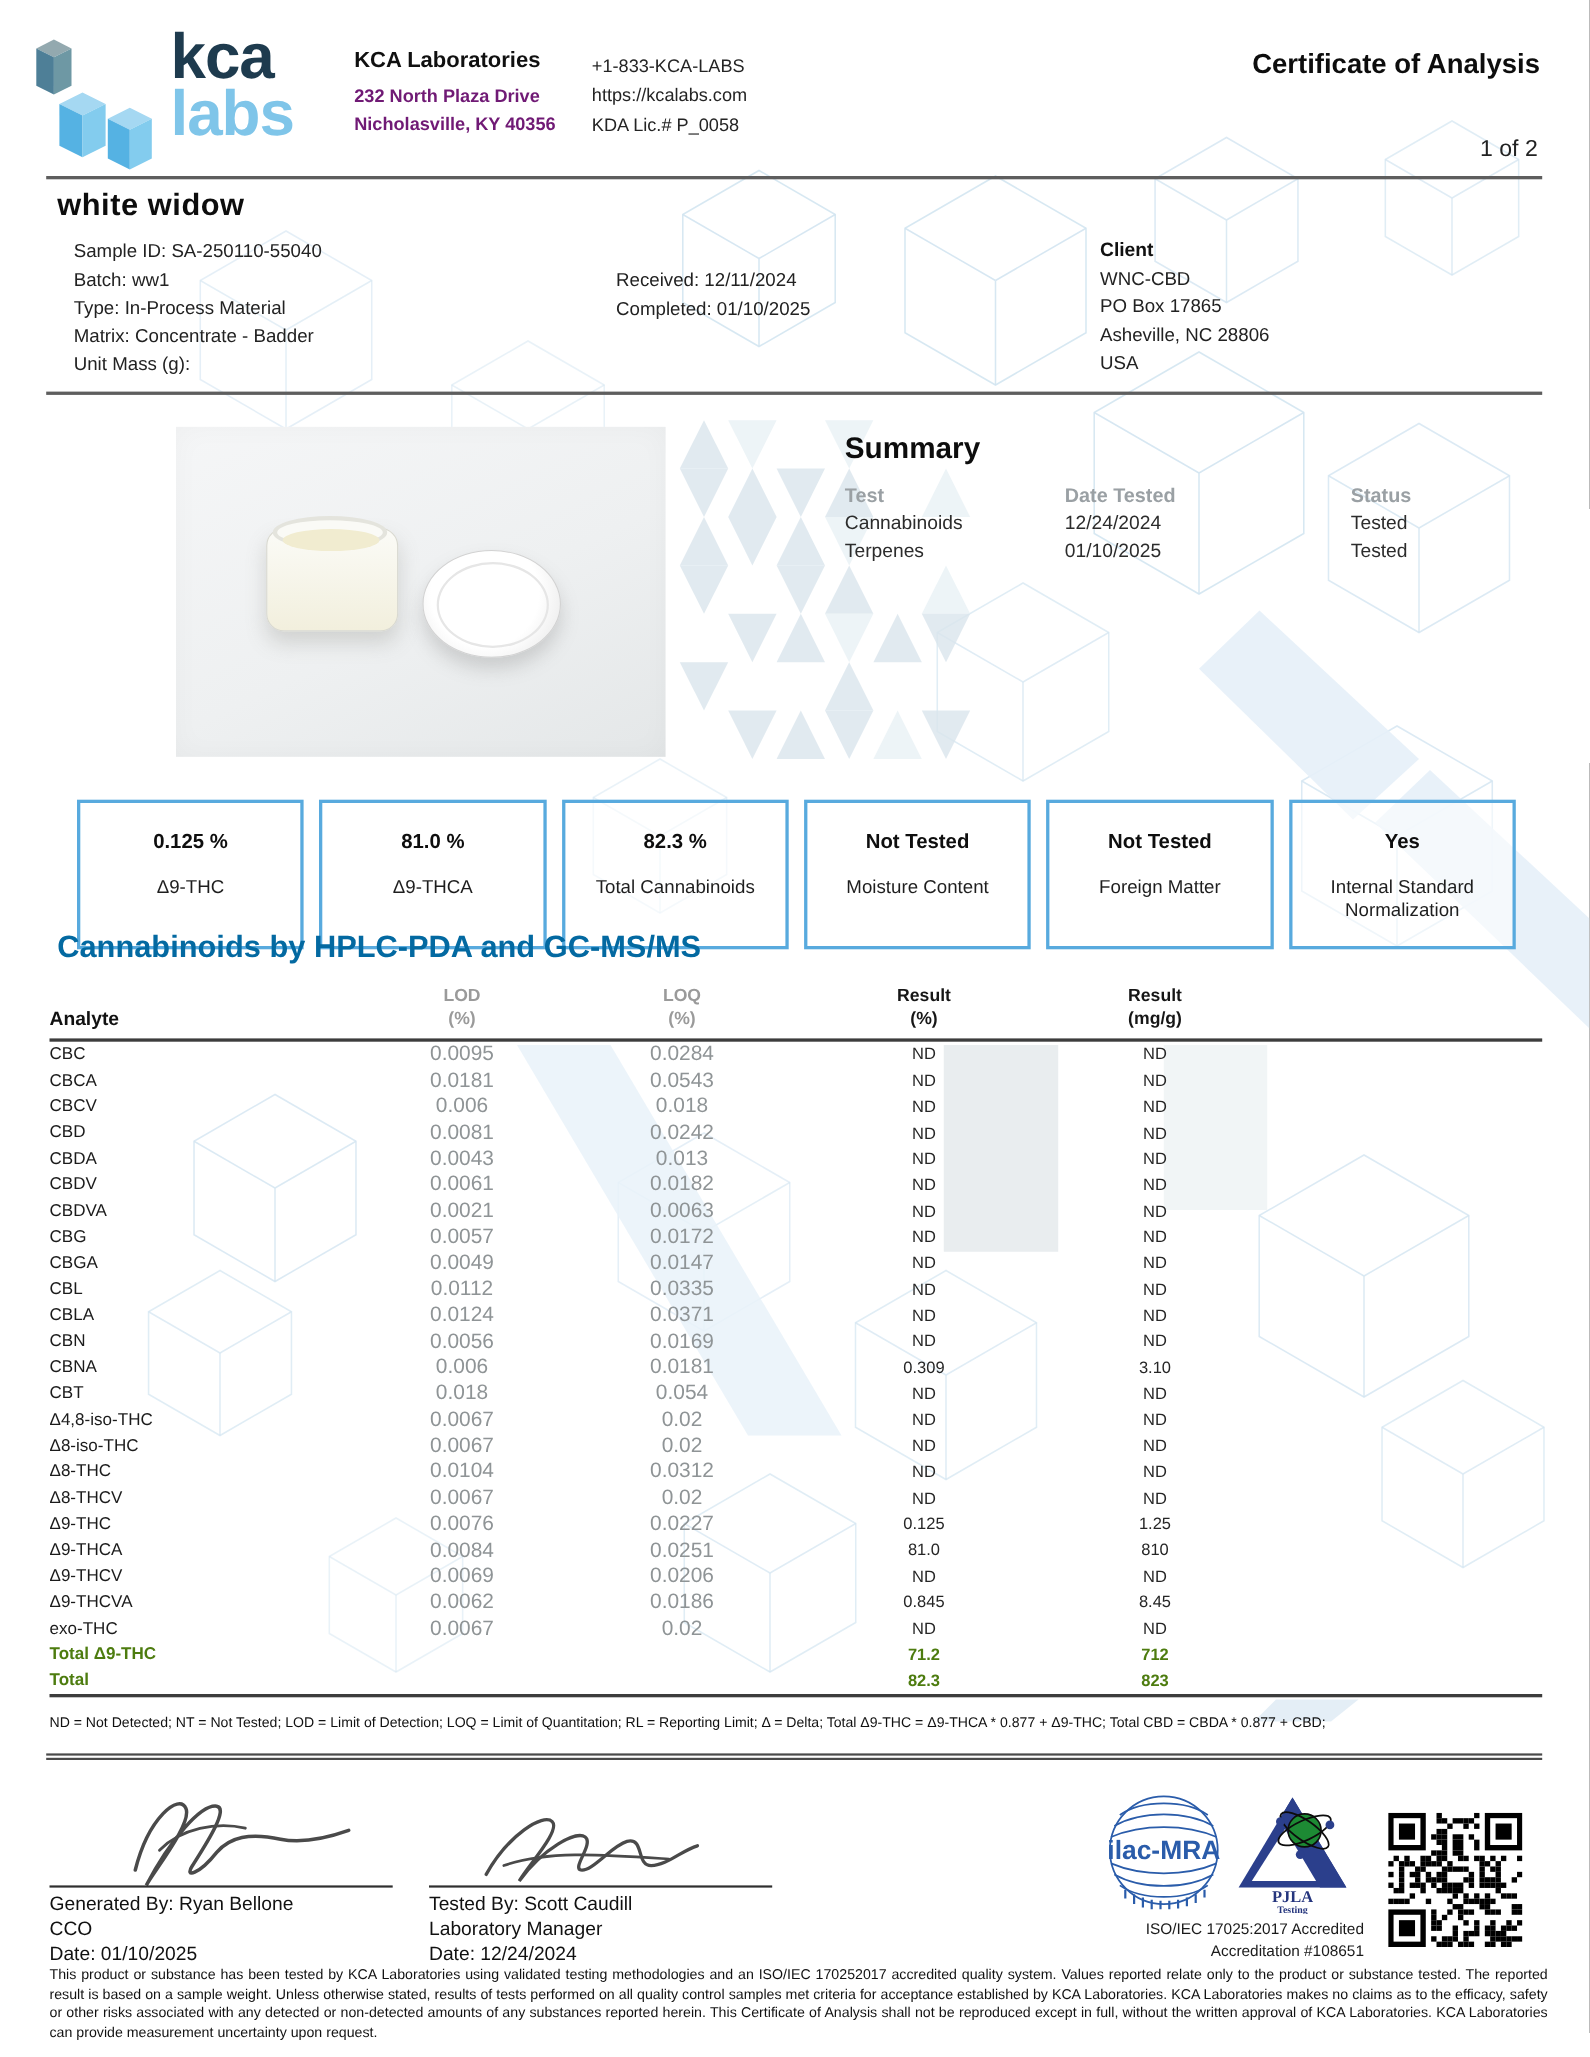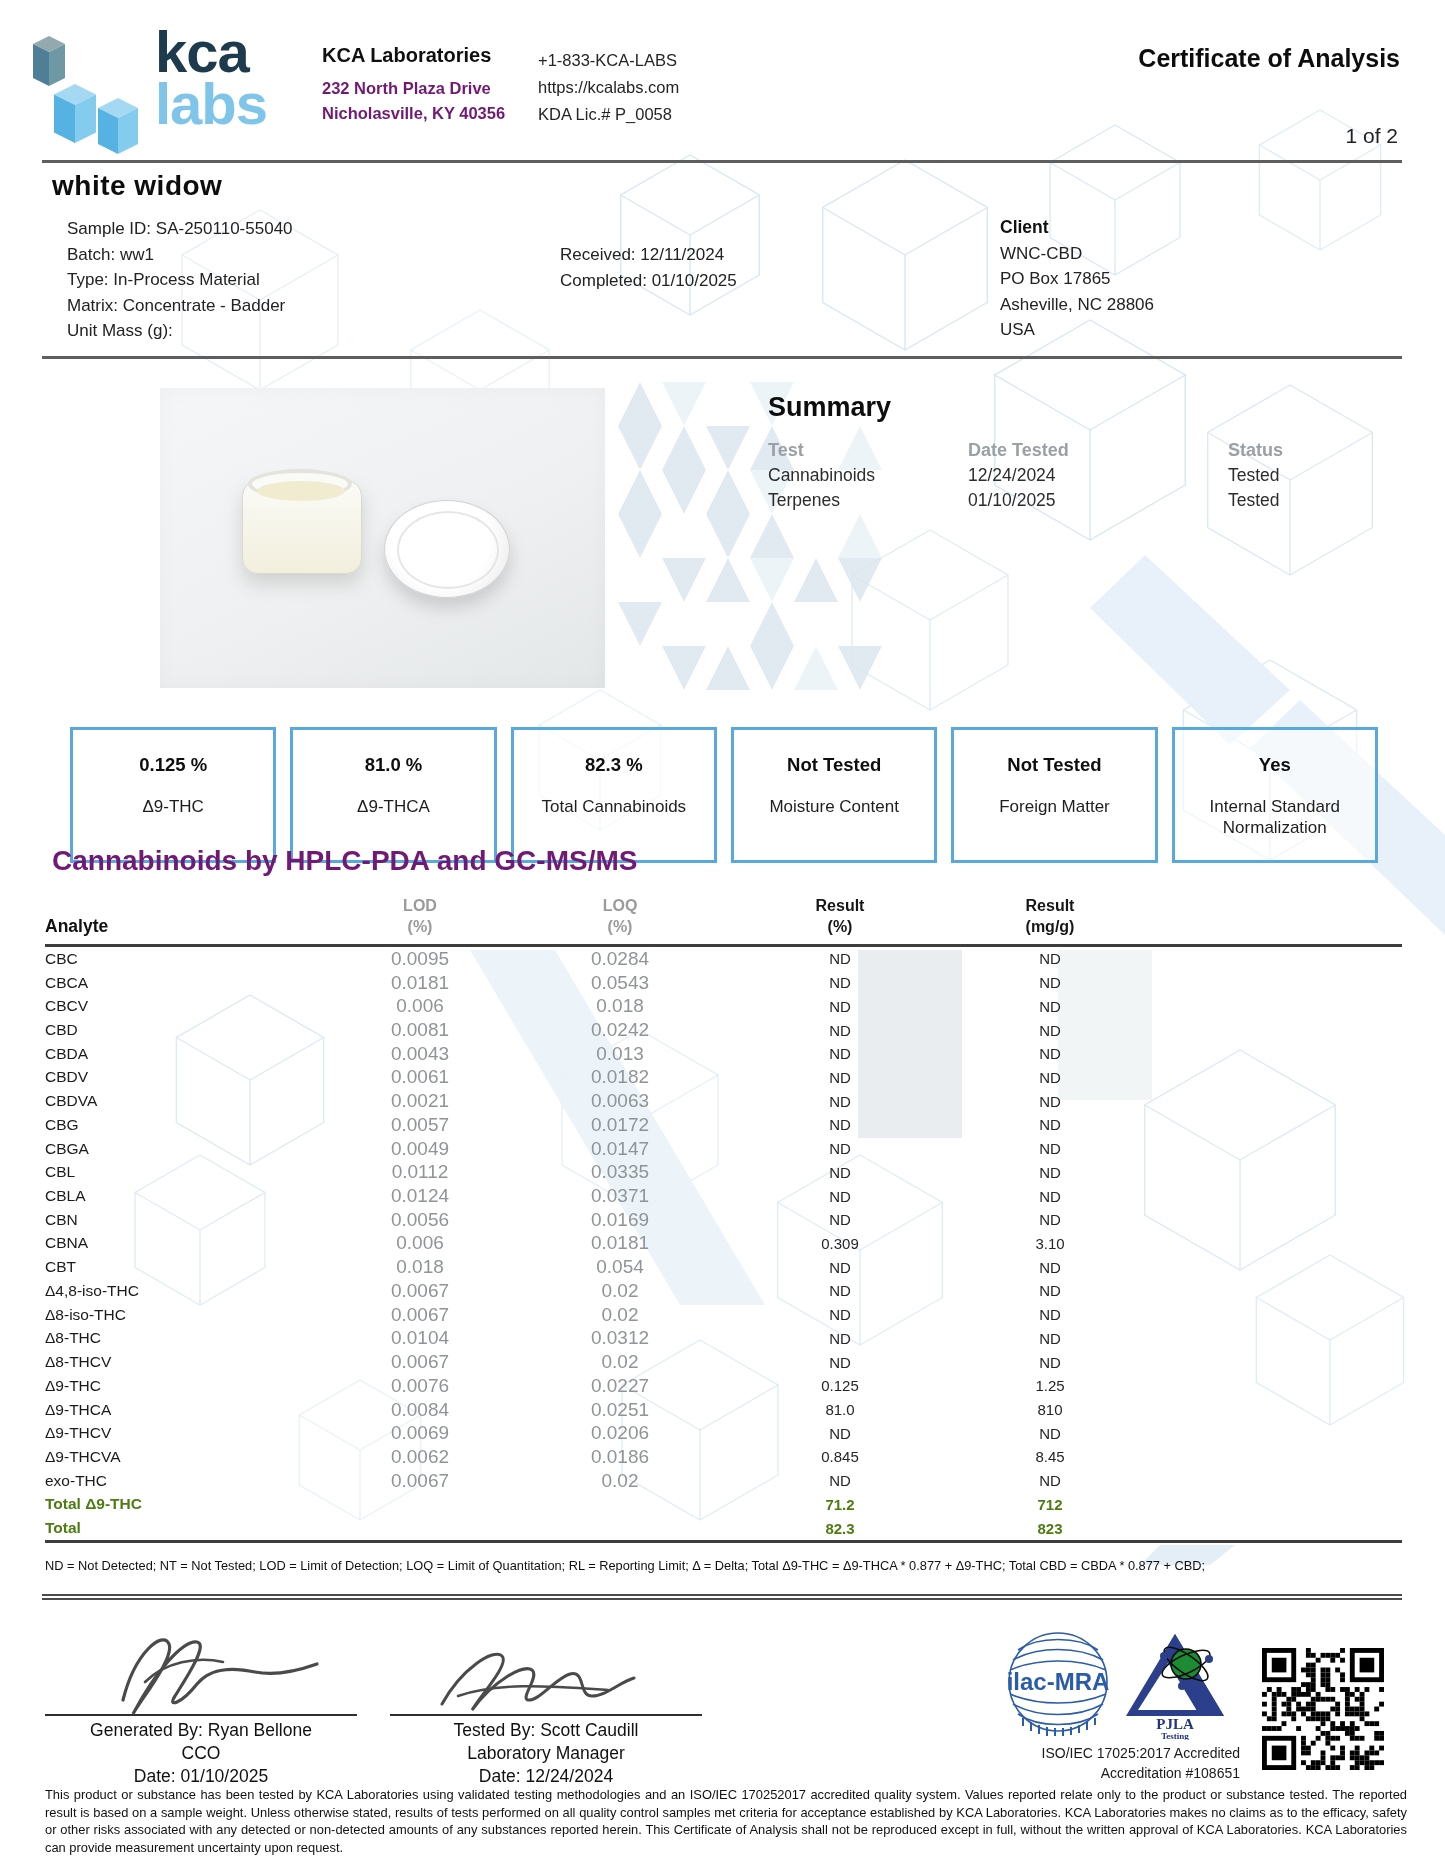--- a/index.html
+++ b/index.html
@@ -47,39 +47,39 @@
                 row-gap:0;}
   .sum-head{color:#9aa0a4;font-weight:bold;font-size:18px;line-height:26px;}
   .sum-cell{color:#2c2c2c;font-size:17.5px;line-height:25px;}
   
   .boxes{left:70px;top:727px;width:1308px;display:flex;gap:14px;}
   .rbox{flex:1;height:106px;border:3px solid #58aade;background:rgba(255,255,255,.55);
         text-align:center;padding-top:24px;}
   .rbox .val{font-size:18.5px;font-weight:bold;color:#0e0e0e;display:block;}
   .rbox .lbl{font-size:17px;color:#1e1e1e;display:block;margin-top:20px;line-height:21px;}
   
-  .cann-title{left:52px;top:845px;font-size:28px;font-weight:bold;color:#701a75;}
+  .cann-title{left:52px;top:845px;font-size:28px;font-weight:bold;color:#0369a1;}
   .cann-table{left:45px;top:895px;width:1357px;}
   .cgrid{display:grid;grid-template-columns:280px 190px 210px 230px 190px 1fr;}
   .chead{align-items:end;padding-bottom:7px;border-bottom:3px solid #3d3d3d;}
   .chead .h-analyte{font-size:17.5px;font-weight:bold;color:#111;}
   .chead .hl{font-size:16px;font-weight:bold;text-align:center;line-height:21px;}
   .chead .gray{color:#9a9a9a;}
   .chead .dark{color:#161616;}
   .crow{height:23.72px;align-items:center;}
   .crow .a{font-size:15.5px;color:#1b1b1b;}
   .crow .lod,.crow .loq{font-size:19px;color:#8f9496;text-align:center;}
   .crow .r1,.crow .r2{font-size:15px;color:#262626;text-align:center;}
   .crow.total .a,.crow.total .r1,.crow.total .r2{font-weight:bold;color:#4d7c0f;}
   .cbody{border-bottom:3px solid #3d3d3d;}
   .footnote{left:45px;top:1558px;width:1360px;font-size:12.8px;color:#101010;}
   .rule-double{left:42px;top:1594px;width:1360px;height:6px;border-top:2px solid #4a4a4a;border-bottom:2px solid #4a4a4a;box-sizing:border-box;}
   
   .sigline{height:2px;background:#2f2f2f;}
-  .sig-text{position:absolute;text-align:center;font-size:17.5px;color:#111;line-height:23px;}
+  .sig-text{position:absolute;text-align:left;font-size:17.5px;color:#111;line-height:23px;}
   .iso-text{position:absolute;text-align:right;font-weight:normal;font-size:14px;color:#1a1a1a;line-height:20px;}
   .disclaimer{left:45px;top:1786px;width:1362px;font-size:12.9px;color:#111;line-height:17.5px;text-align:justify;}
 </style>
 </head>
 <body>
 
 <div class="page">
 
   <svg id="watermark" width="1445" height="1870" viewBox="0 0 1445 1870">
     <g id="wm-cubes">

